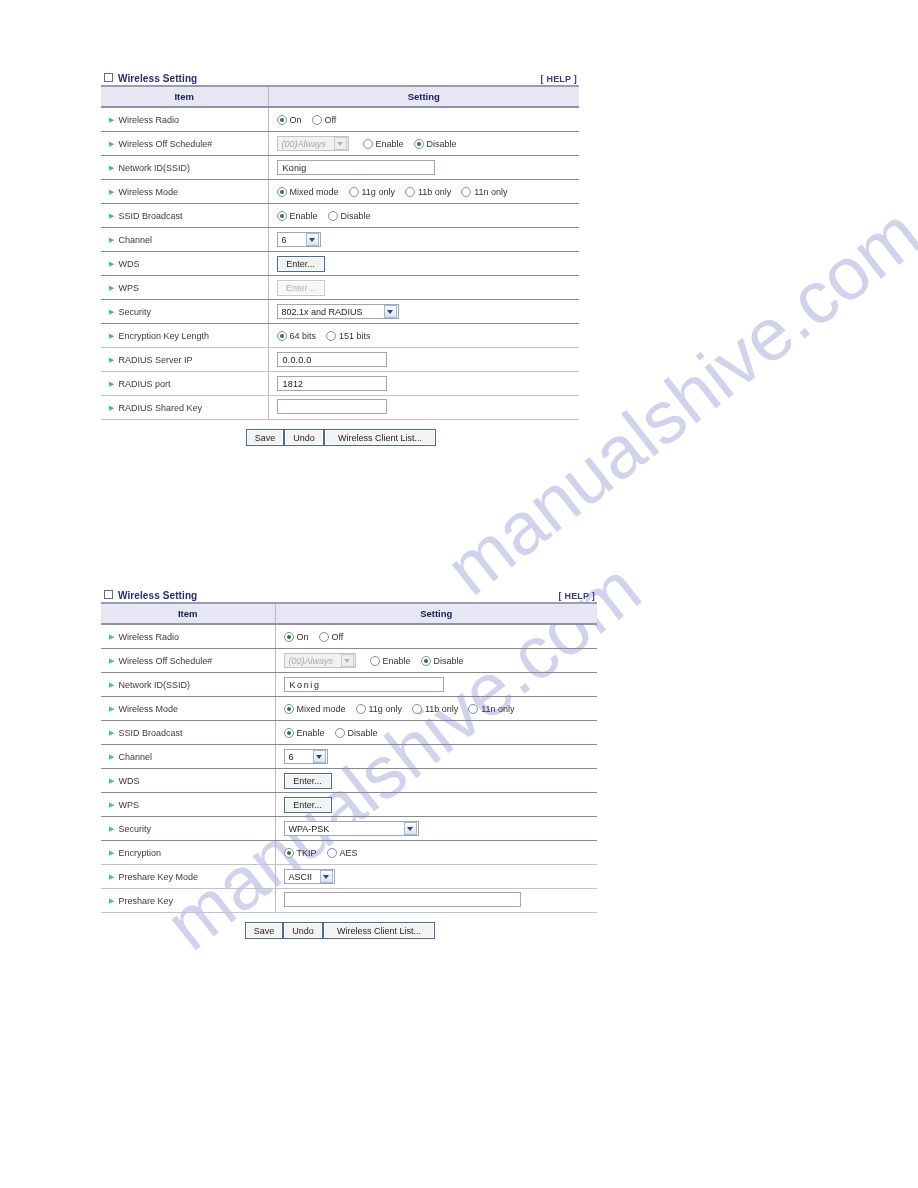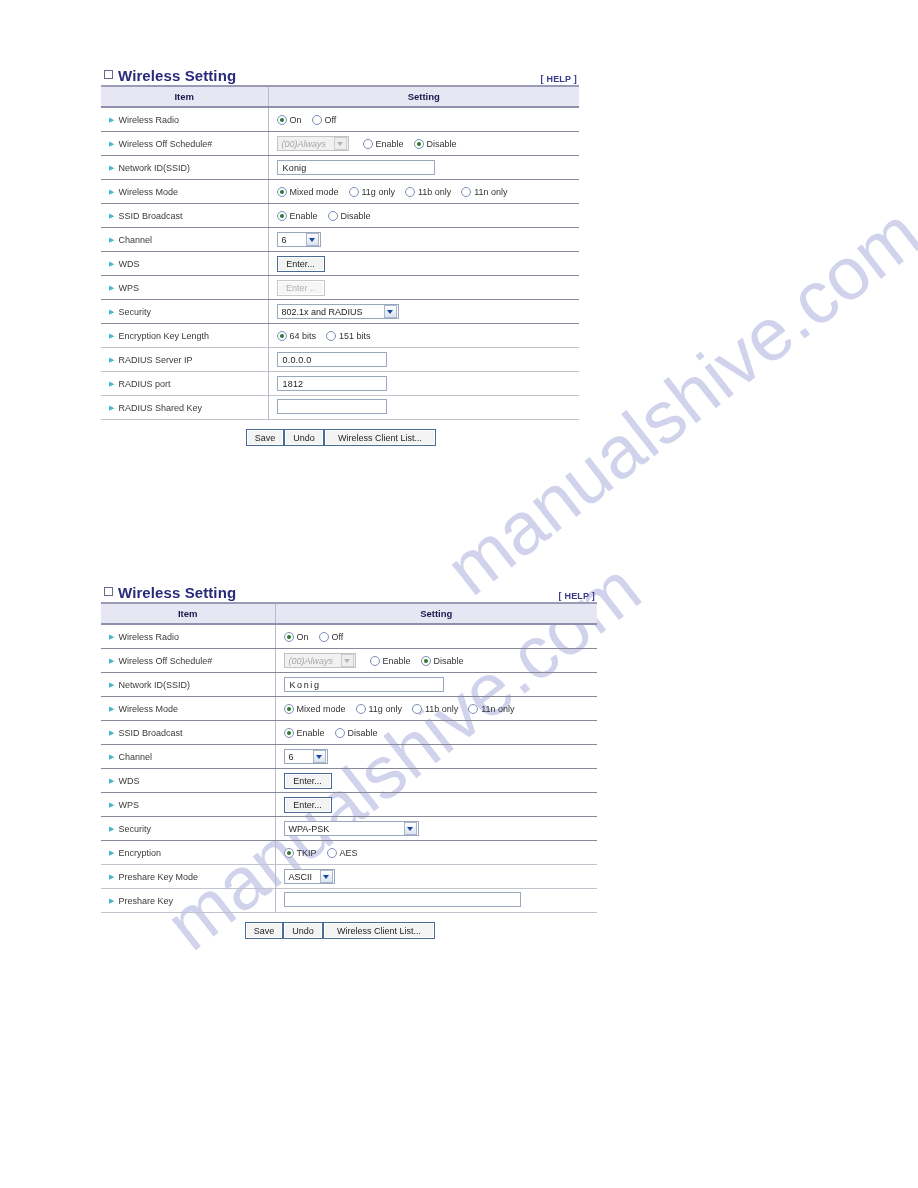--- a/index.html
+++ b/index.html
@@ -65,21 +65,21 @@
   .win-icon {
     width: 7px; height: 7px;
     border: 1px solid #6a6a8a;
     background: #ffffff;
     display: inline-block;
     position: relative;
     top: -1px;
   }
   .panel-title {
     color: #2a2a7a;
-    font-size: 15px;
+    font-size: 10px;
     font-weight: bold;
     letter-spacing: .1px;
   }
   .help-link {
     color: #3b3b8c;
     font-size: 9px;
     font-weight: bold;
     letter-spacing: .2px;
     cursor: pointer;
   }

